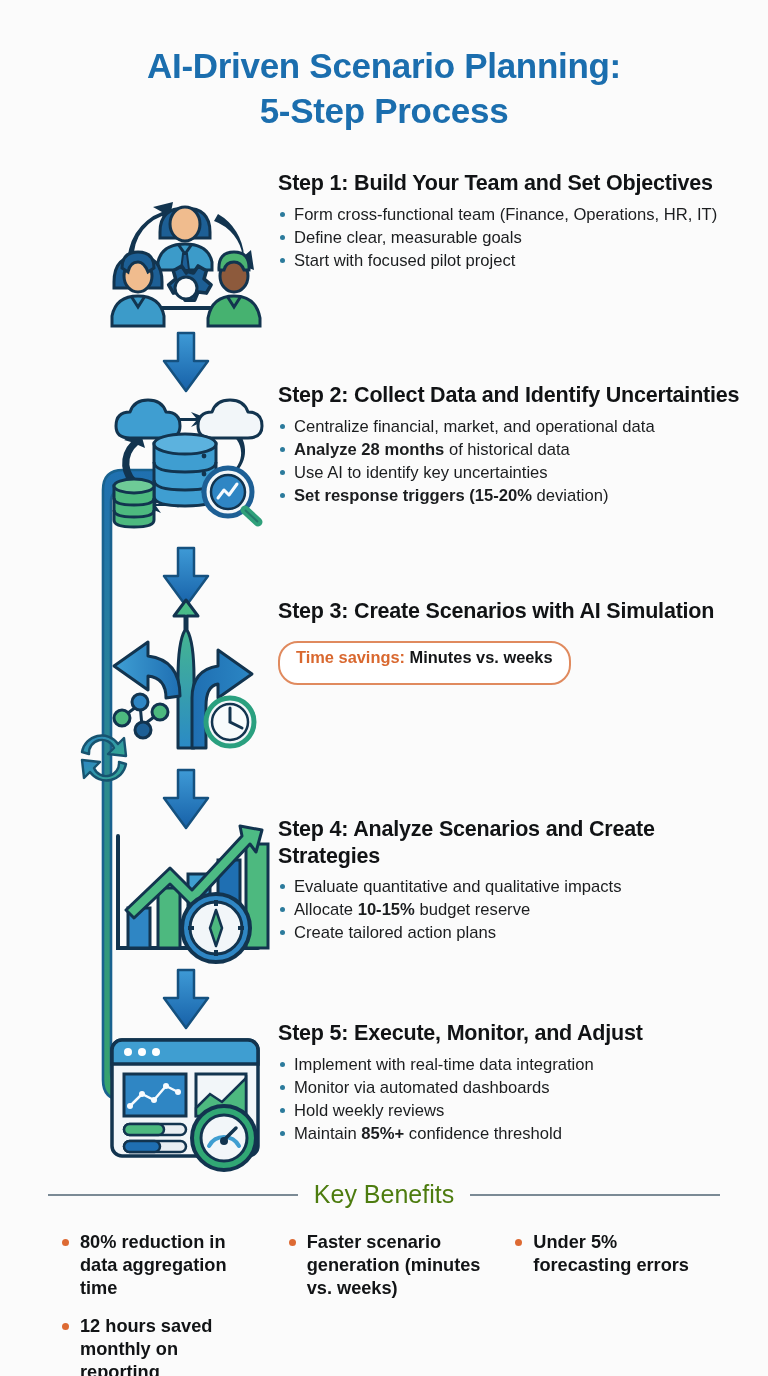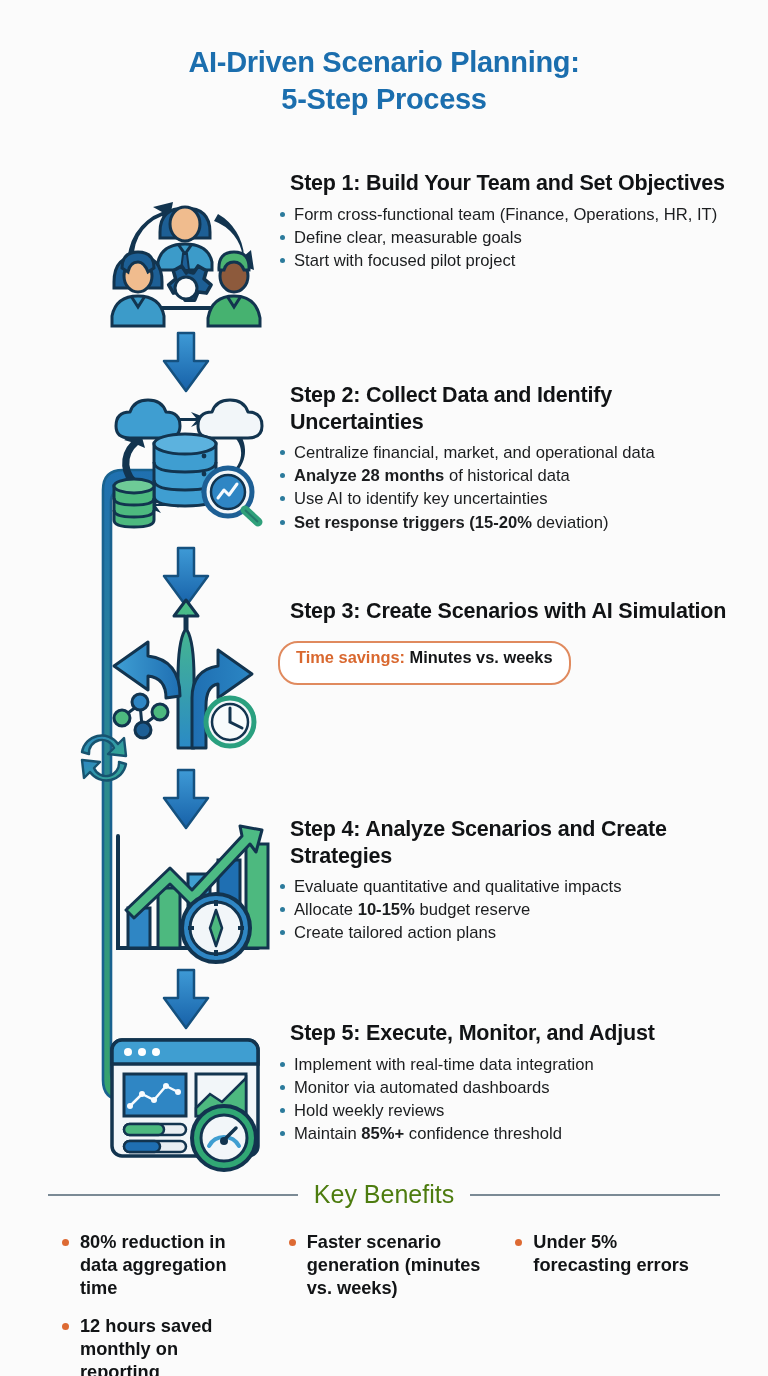--- a/index.html
+++ b/index.html
@@ -15,21 +15,21 @@
     background: #fbfbfb;
   }
 
   
   .title-wrap {
     position: absolute; left: 0; top: 44px; width: 768px;
     text-align: center;
   }
   .title-line {
     color: #1b6eae;
-    font-size: 29px;
+    font-size: 35px;
     font-weight: 700;
     line-height: 1.28;
     letter-spacing: -0.3px;
   }
 
   
   .flow-col {
     position: absolute;
     left: 28px; top: 170px;
     width: 250px; height: 1000px;
@@ -55,21 +55,20 @@
     left: 278px; top: 0;
     width: 462px;
   }
   .step-title {
     color: #111315;
     font-size: 21.5px;
     font-weight: 700;
     line-height: 1.24;
     letter-spacing: -0.2px;
     margin-bottom: 7px;
-    margin-left: 12px;
   }
   .bullets { list-style: none; }
   .bullets li {
     position: relative;
     padding-left: 16px;
     color: #1b1d1f;
     font-size: 16.6px;
     line-height: 1.27;
     margin-bottom: 2px;
   }

